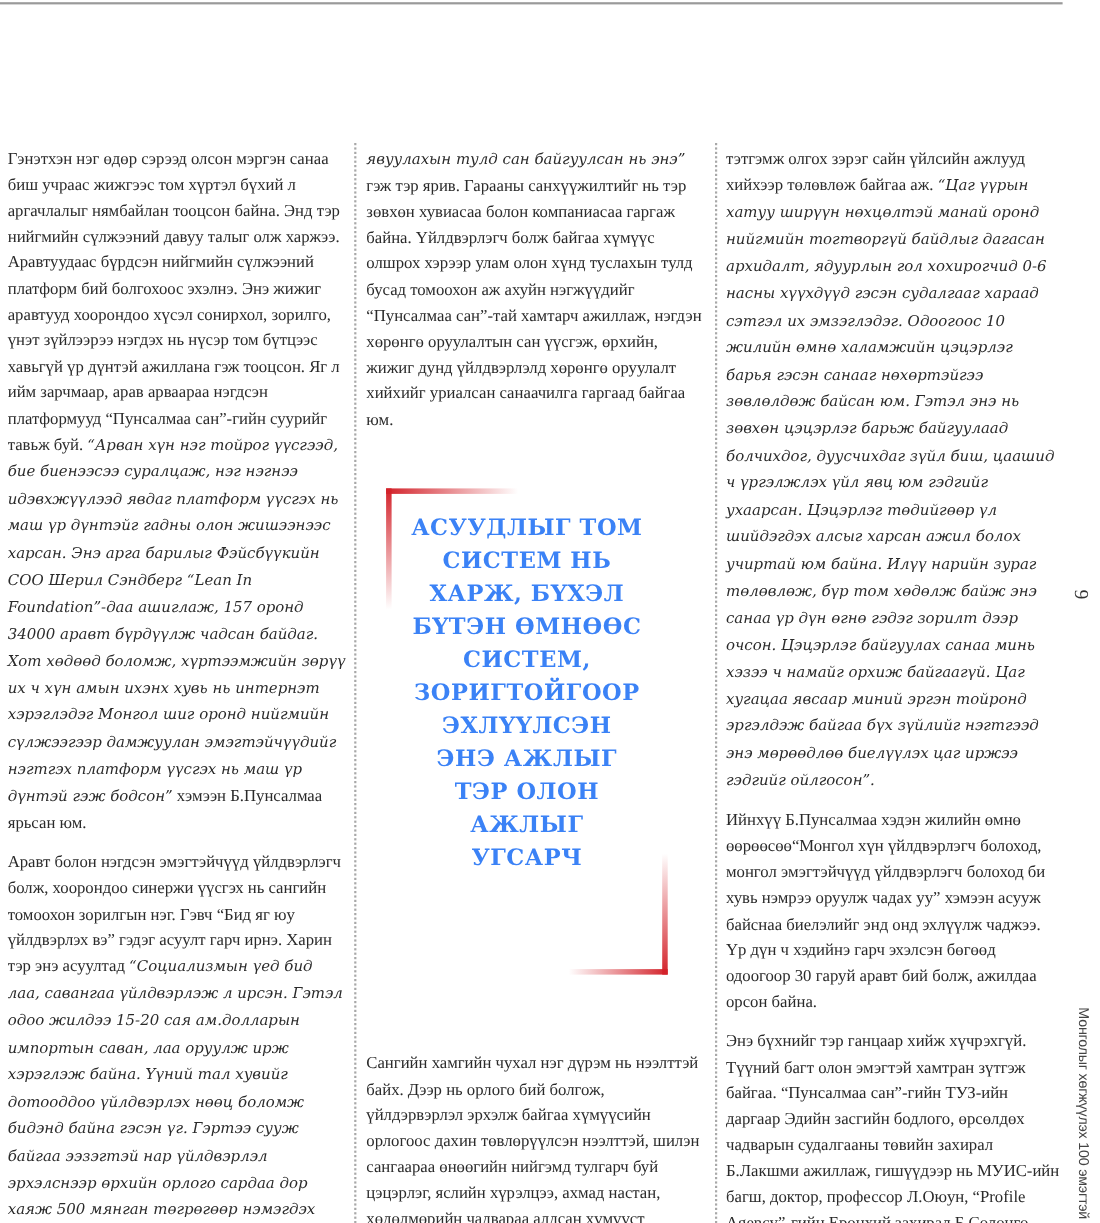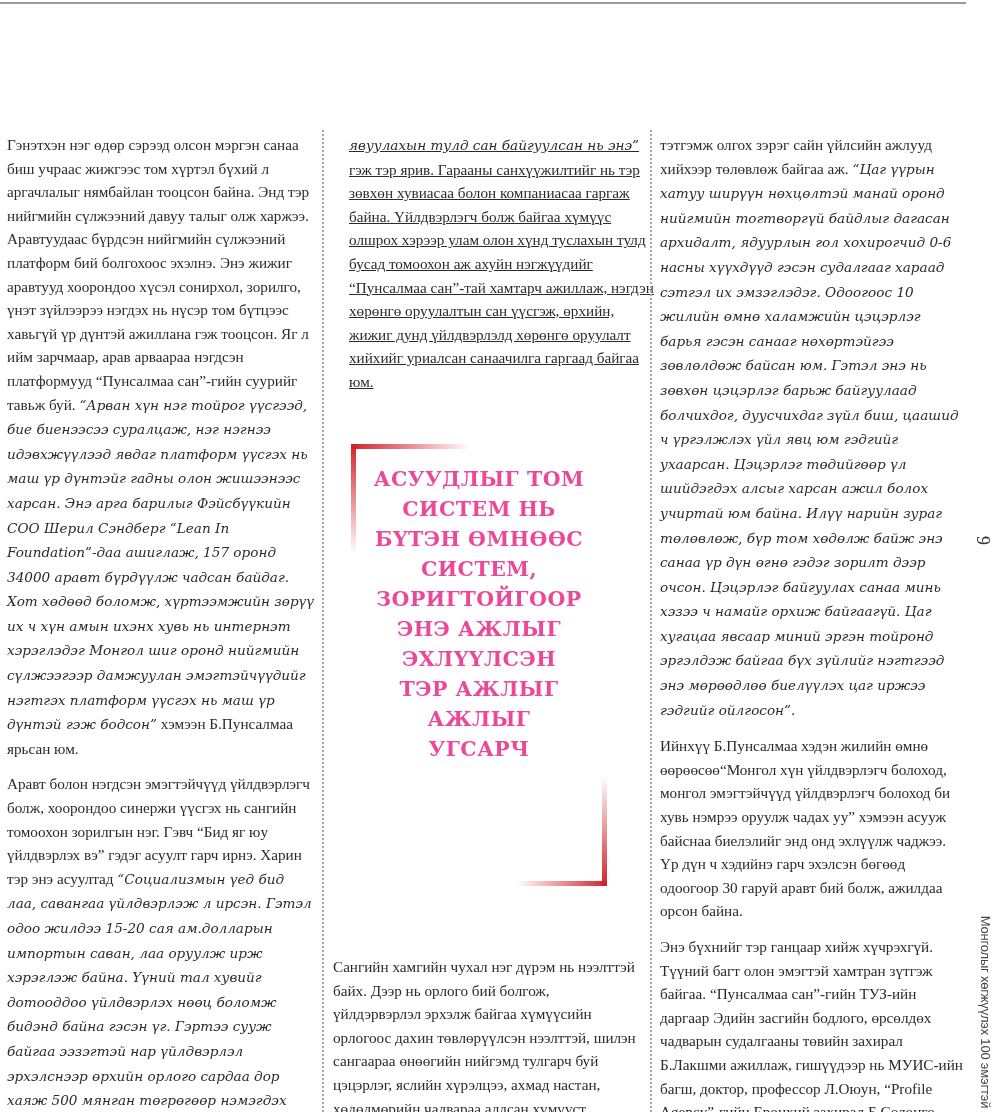--- a/index.html
+++ b/index.html
@@ -3,37 +3,37 @@
 <meta charset="utf-8">
 <style>
   html, body { margin: 0; padding: 0; background: #ffffff; }
   body { width: 1000px; height: 1112px; position: relative; overflow: hidden;
          font-family: "Liberation Serif", "DejaVu Serif", serif; color: #2a2a2a; }
   .top-rule { position: absolute; left: 0; top: 2px; width: 966px; height: 2px; background: #9a9a9a; }
   .col { position: absolute; top: 133px; font-size: 15.2px; line-height: 23.6px; }
   .col p { margin: 0 0 12px 0; }
   .col .it { font-style: italic; font-family: "DejaVu Serif", serif; font-size: 13.6px; color: #2a2a2a; }
   #col1 { left: 7px; width: 308px; }
-  #col2 { left: 349px; width: 305px; text-decoration: underline; }
+  #col2 { left: 333px; width: 305px; }
   #col3 { left: 660px; width: 305px; top: 133px; }
   .sep { position: absolute; width: 0; border-left: 2px dotted #a8a8a8; }
   #sep1 { left: 322px; top: 130px; height: 982px; }
   #sep2 { left: 650px; top: 130px; height: 982px; }
   .pullquote { position: absolute; left: 351px; top: 444px; width: 256px; height: 442px; }
   .pq-corner-tl-h { position: absolute; left: 0; top: 0; width: 120px; height: 5px;
                     background: linear-gradient(to right, #d3222a, rgba(211,34,42,0)); }
   .pq-corner-tl-v { position: absolute; left: 0; top: 0; width: 5px; height: 110px;
                     background: linear-gradient(to bottom, #d3222a, rgba(211,34,42,0)); }
   .pq-corner-br-h { position: absolute; right: 0; bottom: 0; width: 90px; height: 5px;
                     background: linear-gradient(to left, #d3222a, rgba(211,34,42,0)); }
   .pq-corner-br-v { position: absolute; right: 0; bottom: 0; width: 5px; height: 110px;
                     background: linear-gradient(to top, #d3222a, rgba(211,34,42,0)); }
   .pq-text { position: absolute; left: 18px; right: 18px; top: 20px; text-align: center;
              font-family: "DejaVu Serif", serif; font-weight: bold; font-size: 20.5px;
-             line-height: 30px; color: #ec4899; letter-spacing: 0.5px; }
+             line-height: 30px; color: #3b82f6; letter-spacing: 0.5px; }
   .pq-line { display: block; white-space: nowrap; }
   .col2-lower { position: absolute; left: 333px; top: 955px; width: 305px;
                 font-size: 15.2px; line-height: 23.6px; }
   .col2-lower p { margin: 0; }
   .page-num { position: absolute; left: 978px; top: 530px; font-size: 18px;
               transform: rotate(90deg); color: #333; font-family: "Liberation Serif", serif; }
   .runner { position: absolute; left: 985px; top: 1012px; transform: translate(-50%, -50%) rotate(90deg);
             white-space: nowrap; font-family: "Liberation Sans", sans-serif; font-size: 13px;
             color: #444; letter-spacing: -0.2px; }
 </style>
@@ -54,26 +54,27 @@
 </div>
 
 <div class="pullquote">
   <div class="pq-corner-tl-h"></div>
   <div class="pq-corner-tl-v"></div>
   <div class="pq-corner-br-h"></div>
   <div class="pq-corner-br-v"></div>
   <div class="pq-text">
     <span class="pq-line">АСУУДЛЫГ ТОМ</span>
     <span class="pq-line">СИСТЕМ НЬ</span>
+    <span class="pq-line">ХАРЖ, БҮХЭЛ</span>
     <span class="pq-line">БҮТЭН ӨМНӨӨС</span>
     <span class="pq-line">СИСТЕМ,</span>
     <span class="pq-line">ЗОРИГТОЙГООР</span>
+    <span class="pq-line">ЭХЛҮҮЛСЭН</span>
     <span class="pq-line">ЭНЭ АЖЛЫГ</span>
-    <span class="pq-line">ЭХЛҮҮЛСЭН</span>
-    <span class="pq-line">ТЭР АЖЛЫГ</span>
+    <span class="pq-line">ТЭР ОЛОН</span>
     <span class="pq-line">АЖЛЫГ</span>
     <span class="pq-line">УГСАРЧ</span>
   </div>
 </div>
 
 <div class="col2-lower">
   <p>Сангийн хамгийн чухал нэг дүрэм нь нээлттэй байх. Дээр нь орлого бий болгож, үйлдэрвэрлэл эрхэлж байгаа хүмүүсийн орлогоос дахин төвлөрүүлсэн нээлттэй, шилэн сангаараа өнөөгийн нийгэмд тулгарч буй цэцэрлэг, яслийн хүрэлцээ, ахмад настан, хөдөлмөрийн чадвараа алдсан хүмүүст</p>
 </div>
 
 <div class="sep" id="sep2"></div>

